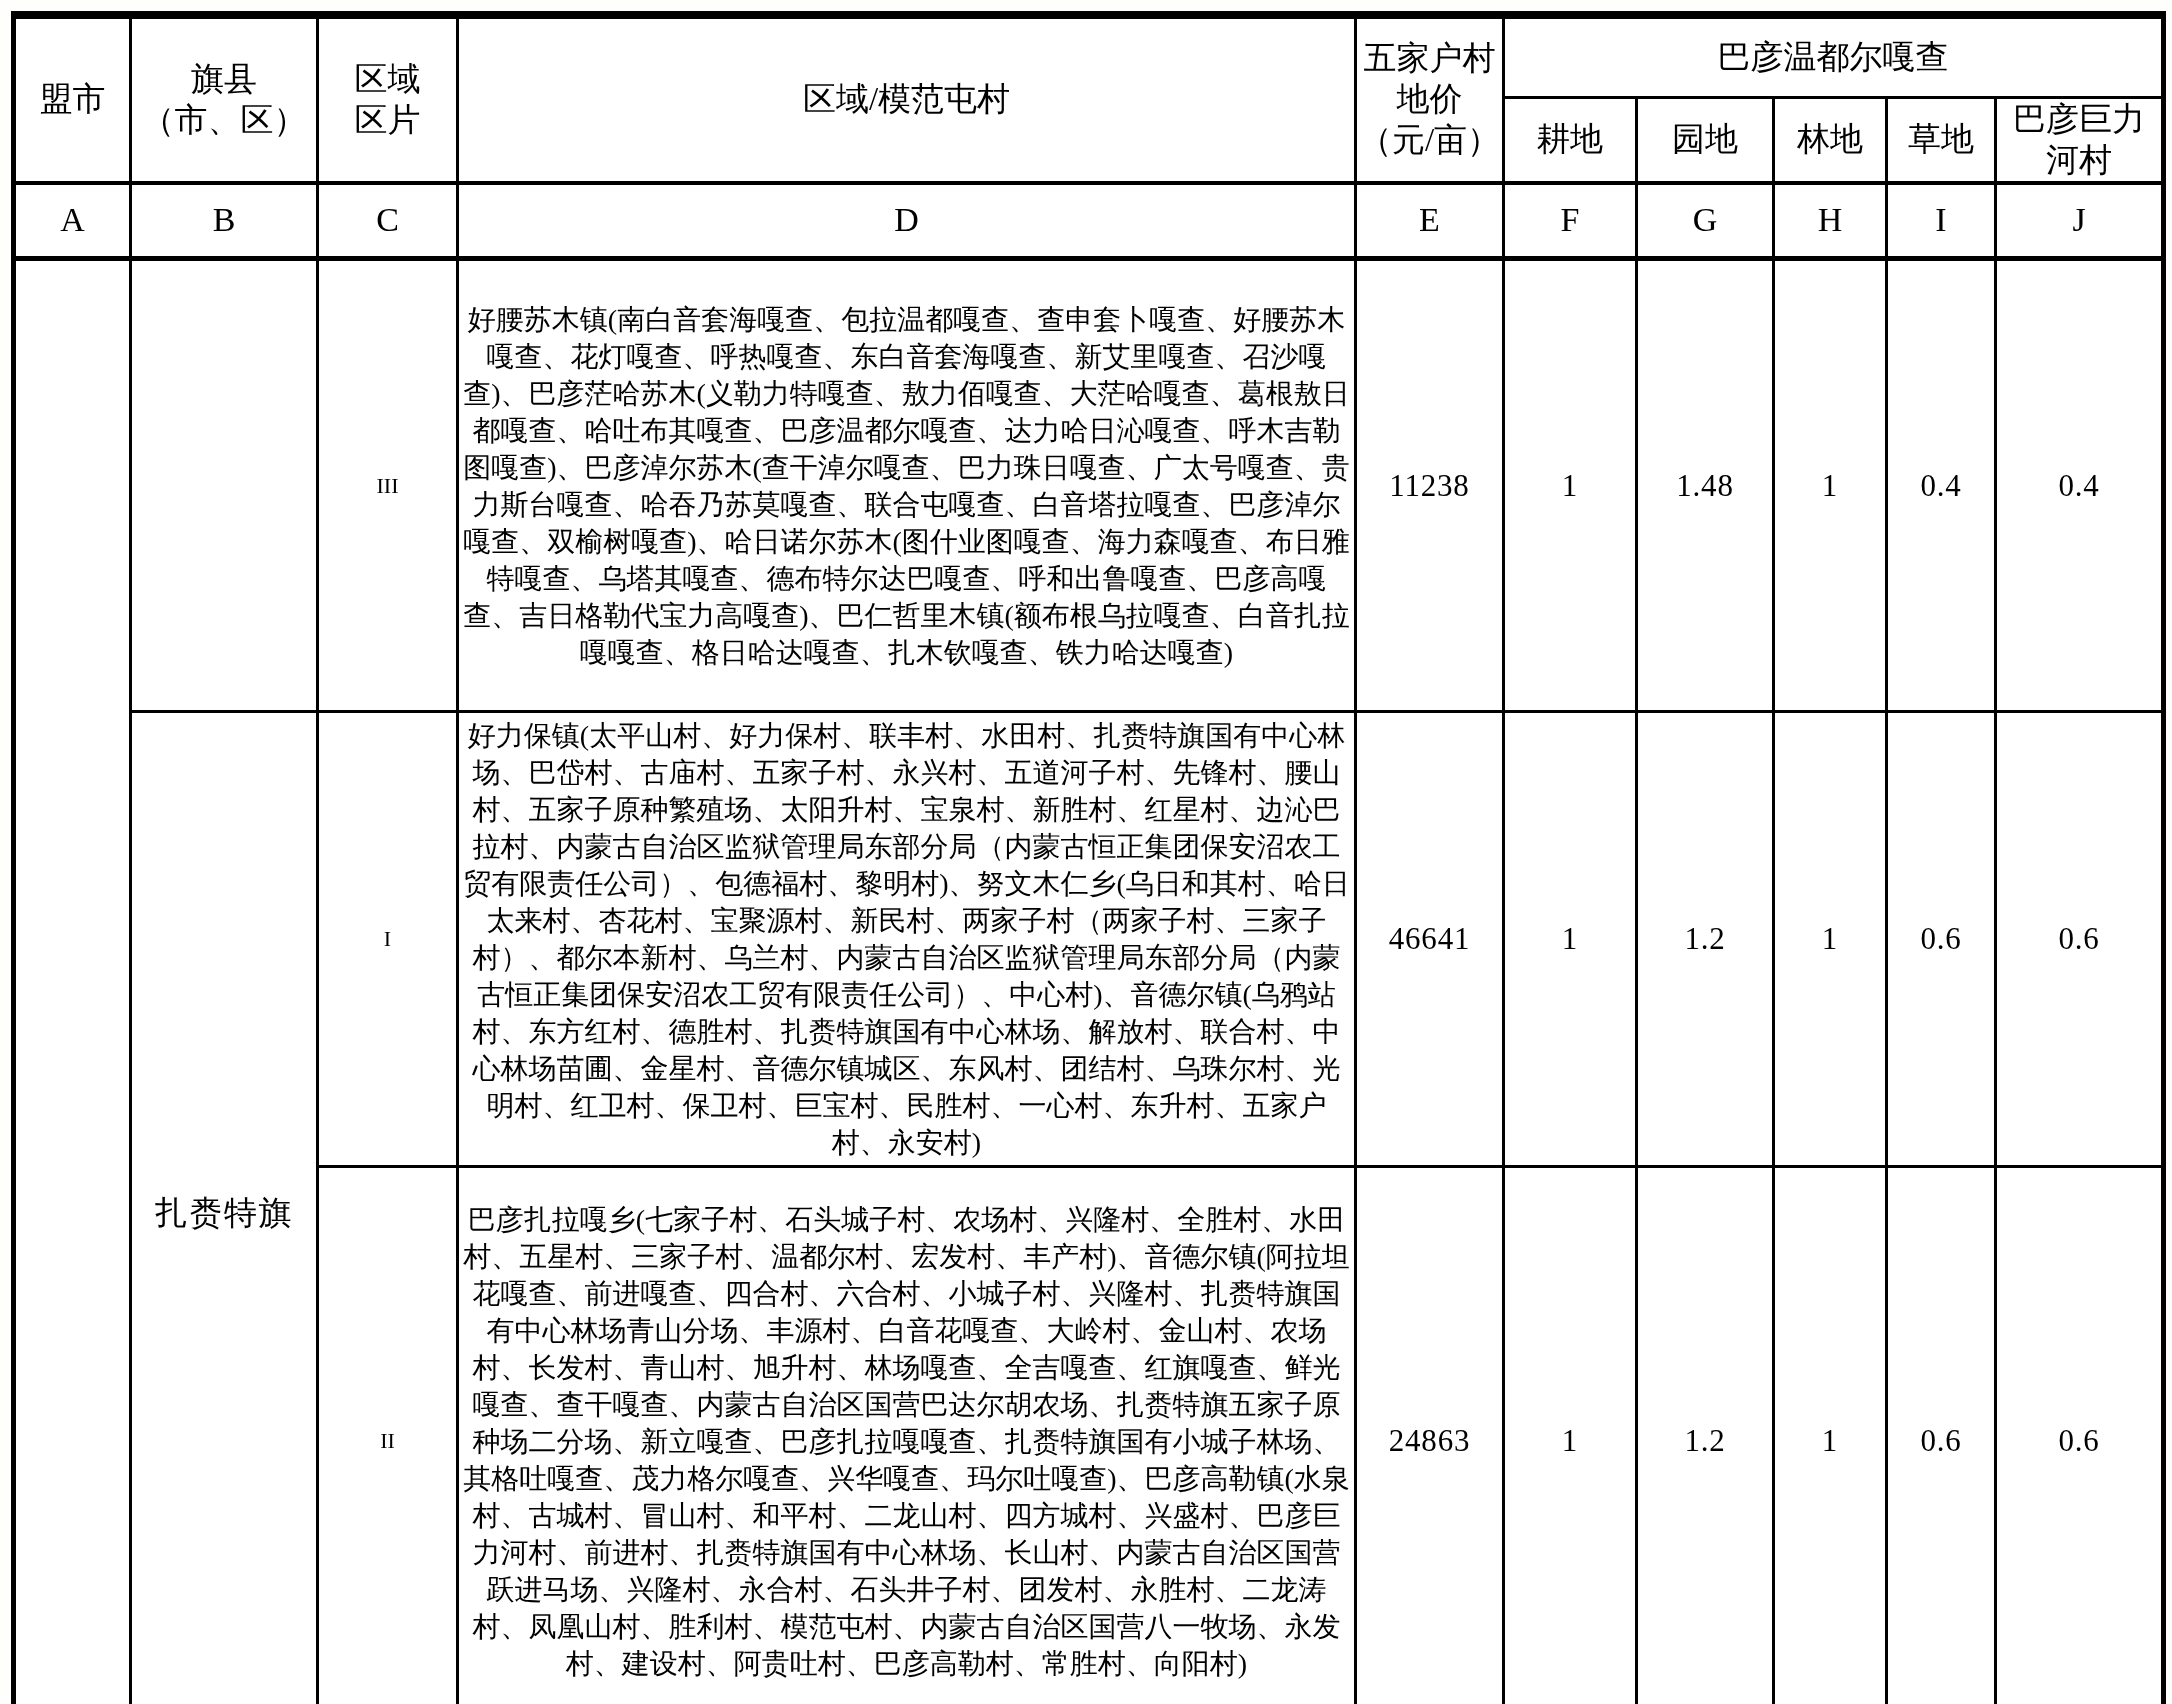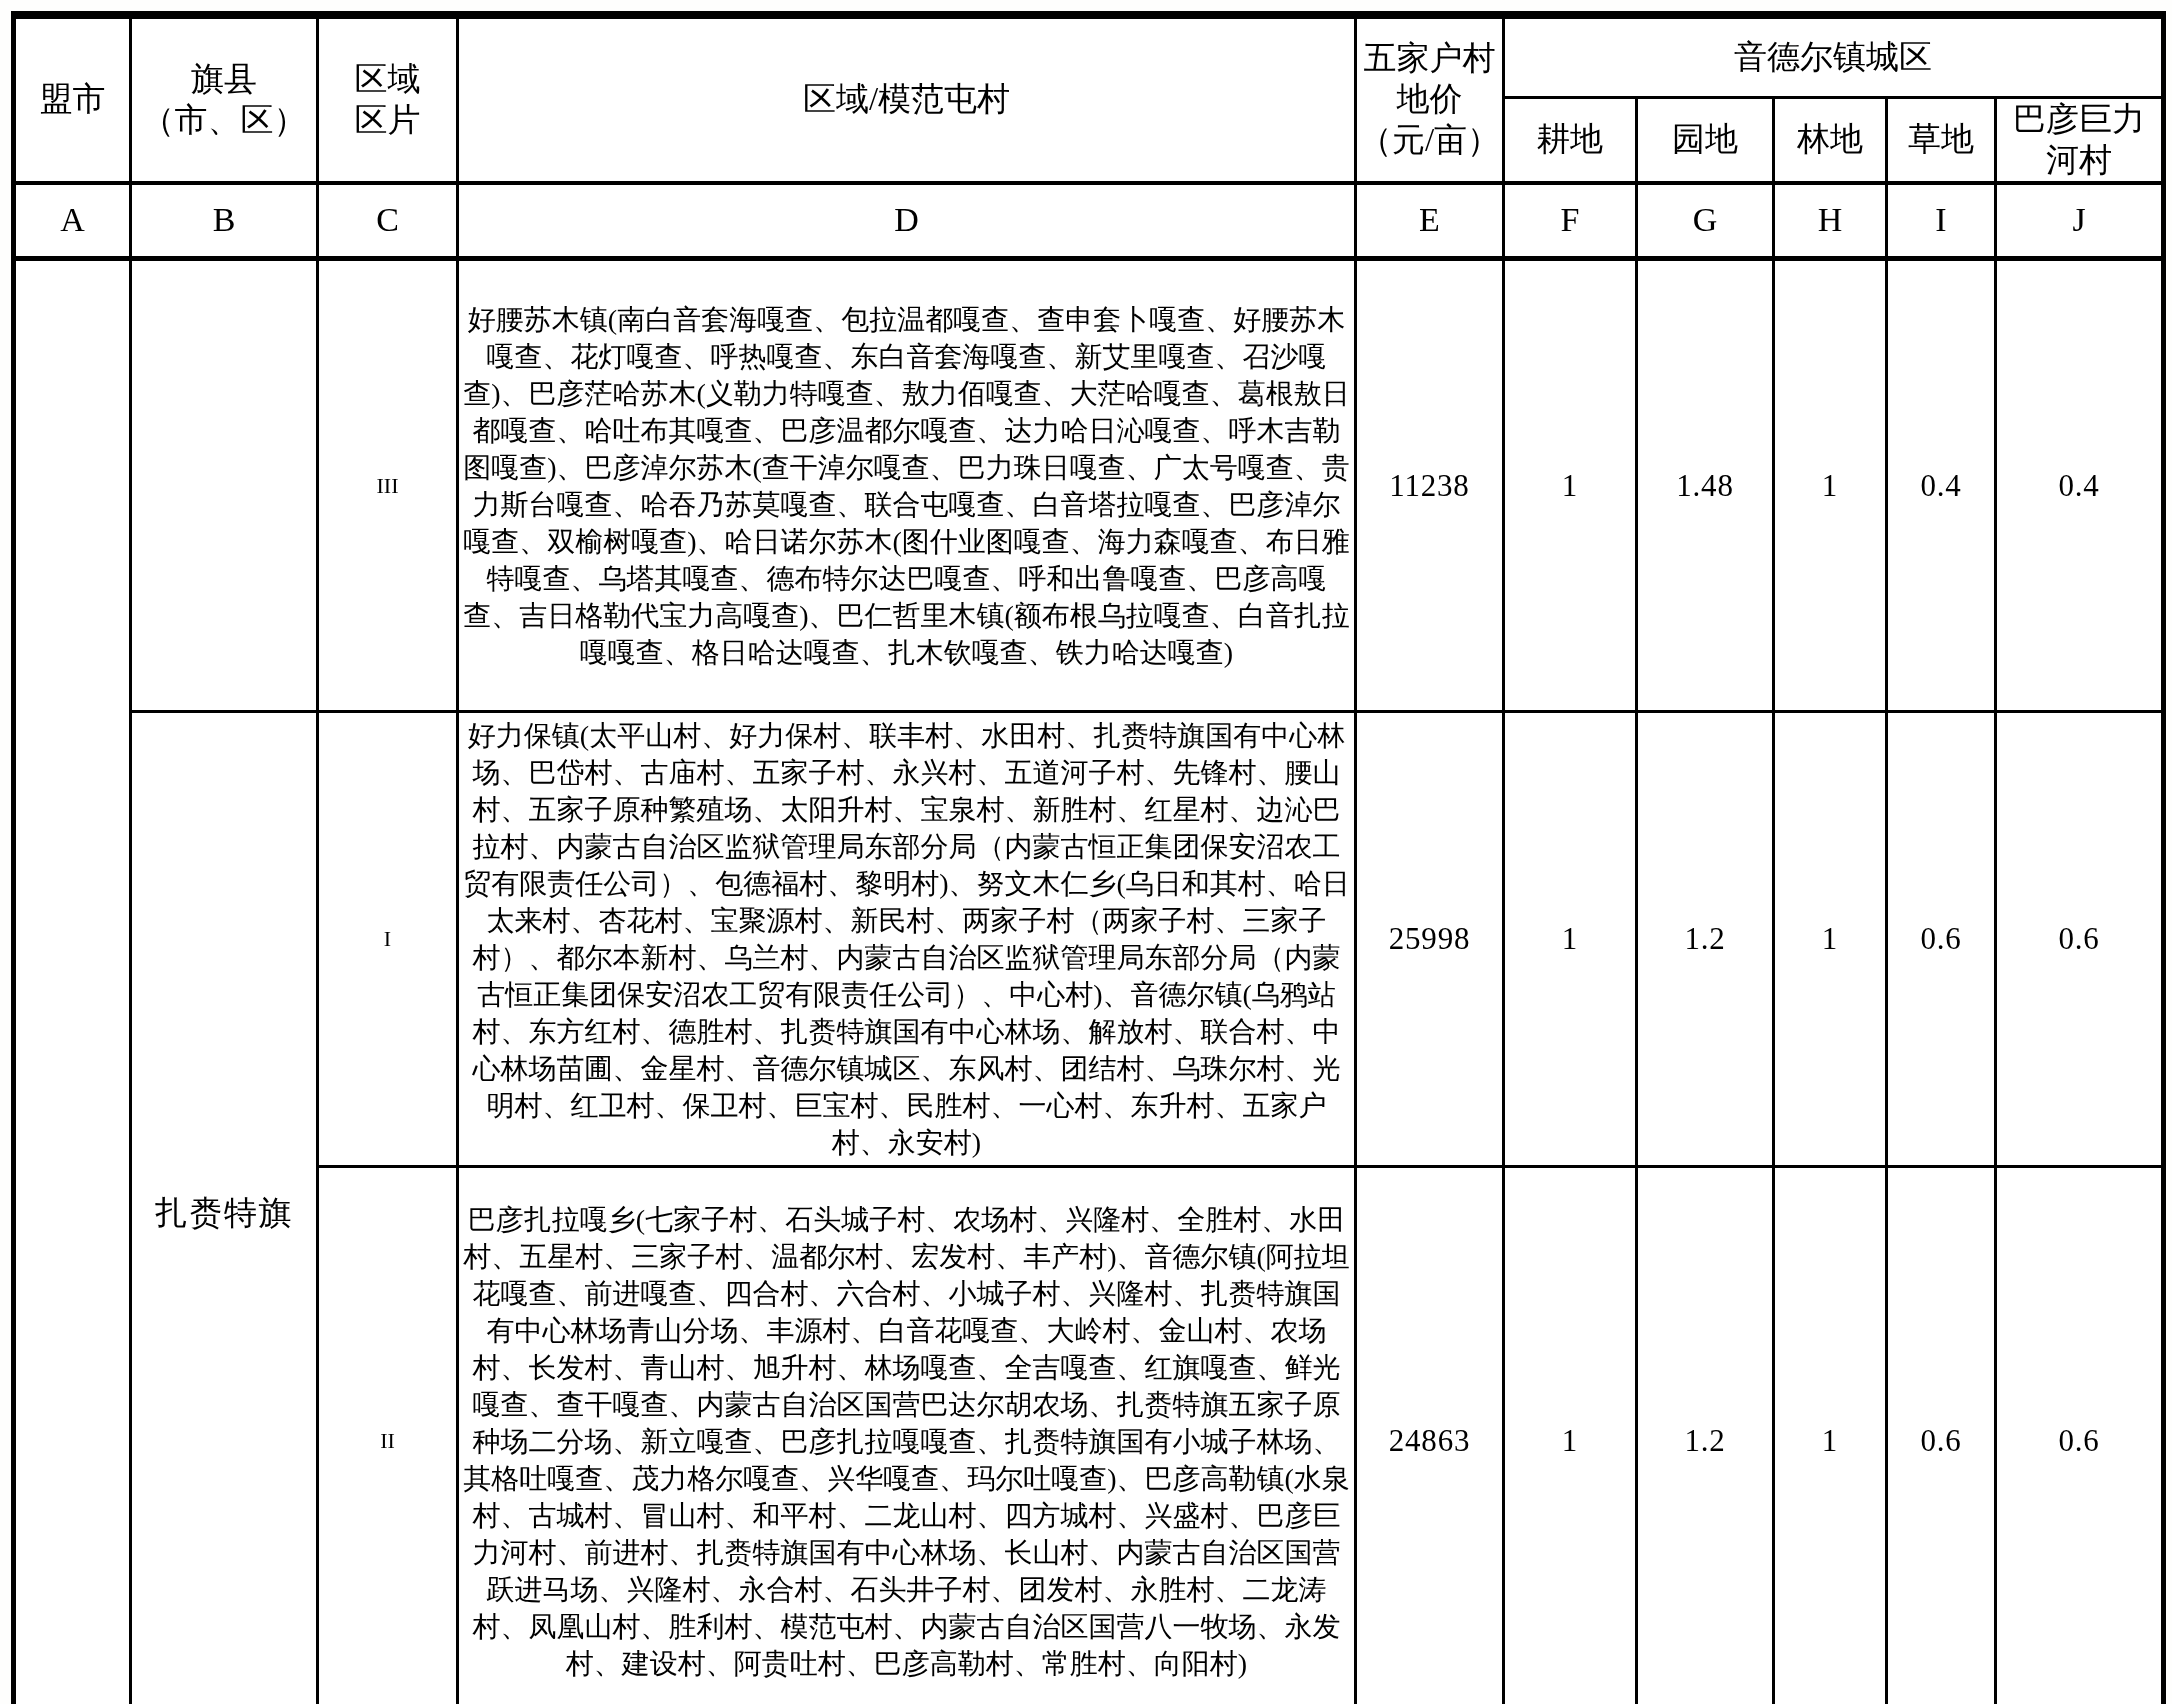--- a/index.html
+++ b/index.html
@@ -97,21 +97,21 @@
         <tr class="r-hdr1">
       <th class="hcell" rowspan="2">盟市</th>
       <th class="hcell" rowspan="2">旗县
 （市、区）</th>
       <th class="hcell" rowspan="2">区域
 区片</th>
       <th class="hcell" rowspan="2">区域/模范屯村</th>
       <th class="hcell" rowspan="2">五家户村
 地价
 （元/亩）</th>
-      <th class="hcell" colspan="5">音德尔镇城区</th>
+      <th class="hcell" colspan="5">巴彦温都尔嘎查</th>
     </tr>
 
     <tr class="r-hdr2">
       <th class="hcell">耕地</th>
       <th class="hcell">园地</th>
       <th class="hcell">林地</th>
       <th class="hcell">草地</th>
       <th class="hcell">巴彦巨力河村</th>
     </tr>
 
@@ -138,21 +138,21 @@
       <td class="num">1.48</td>
       <td class="num">1</td>
       <td class="num">0.4</td>
       <td class="num">0.4</td>
     </tr>
 
     <tr class="r-zone1">
       <td class="county" rowspan="2">扎赉特旗</td>
       <td class="zone-code">I</td>
       <td class="desc">好力保镇(太平山村、好力保村、联丰村、水田村、扎赉特旗国有中心林场、巴岱村、古庙村、五家子村、永兴村、五道河子村、先锋村、腰山村、五家子原种繁殖场、太阳升村、宝泉村、新胜村、红星村、边沁巴拉村、内蒙古自治区监狱管理局东部分局（内蒙古恒正集团保安沼农工贸有限责任公司）、包德福村、黎明村)、努文木仁乡(乌日和其村、哈日太来村、杏花村、宝聚源村、新民村、两家子村（两家子村、三家子村）、都尔本新村、乌兰村、内蒙古自治区监狱管理局东部分局（内蒙古恒正集团保安沼农工贸有限责任公司）、中心村)、音德尔镇(乌鸦站村、东方红村、德胜村、扎赉特旗国有中心林场、解放村、联合村、中心林场苗圃、金星村、音德尔镇城区、东风村、团结村、乌珠尔村、光明村、红卫村、保卫村、巨宝村、民胜村、一心村、东升村、五家户村、永安村)</td>
-      <td class="num">25998</td>
+      <td class="num">46641</td>
       <td class="num">1</td>
       <td class="num">1.2</td>
       <td class="num">1</td>
       <td class="num">0.6</td>
       <td class="num">0.6</td>
     </tr>
 
     <tr class="r-zone2">
       <td class="zone-code">II</td>
       <td class="desc">巴彦扎拉嘎乡(七家子村、石头城子村、农场村、兴隆村、全胜村、水田村、五星村、三家子村、温都尔村、宏发村、丰产村)、音德尔镇(阿拉坦花嘎查、前进嘎查、四合村、六合村、小城子村、兴隆村、扎赉特旗国有中心林场青山分场、丰源村、白音花嘎查、大岭村、金山村、农场村、长发村、青山村、旭升村、林场嘎查、全吉嘎查、红旗嘎查、鲜光嘎查、查干嘎查、内蒙古自治区国营巴达尔胡农场、扎赉特旗五家子原种场二分场、新立嘎查、巴彦扎拉嘎嘎查、扎赉特旗国有小城子林场、其格吐嘎查、茂力格尔嘎查、兴华嘎查、玛尔吐嘎查)、巴彦高勒镇(水泉村、古城村、冒山村、和平村、二龙山村、四方城村、兴盛村、巴彦巨力河村、前进村、扎赉特旗国有中心林场、长山村、内蒙古自治区国营跃进马场、兴隆村、永合村、石头井子村、团发村、永胜村、二龙涛村、凤凰山村、胜利村、模范屯村、内蒙古自治区国营八一牧场、永发村、建设村、阿贵吐村、巴彦高勒村、常胜村、向阳村)</td>

